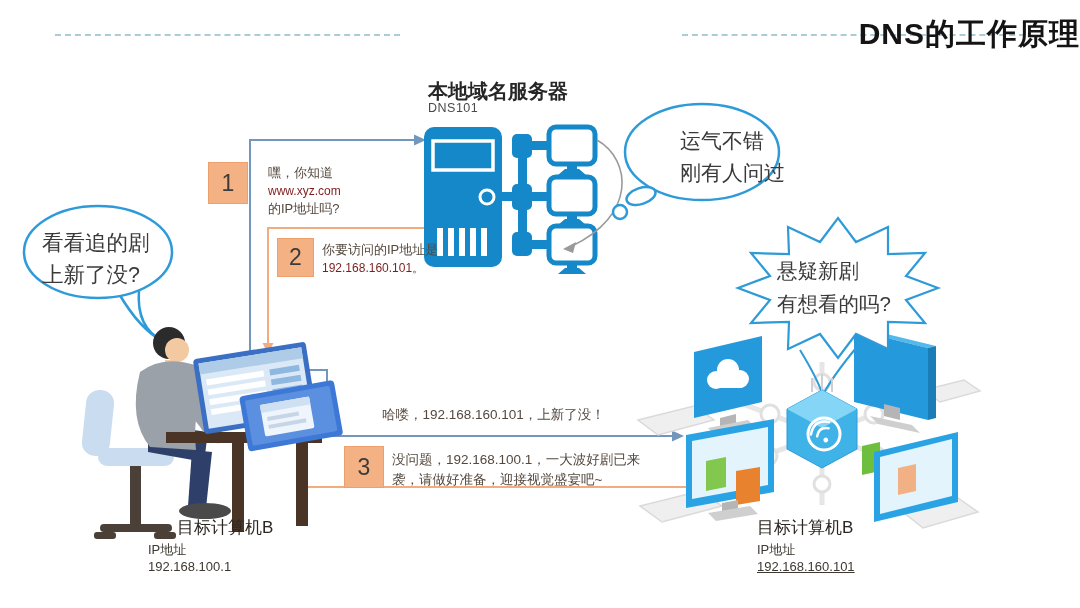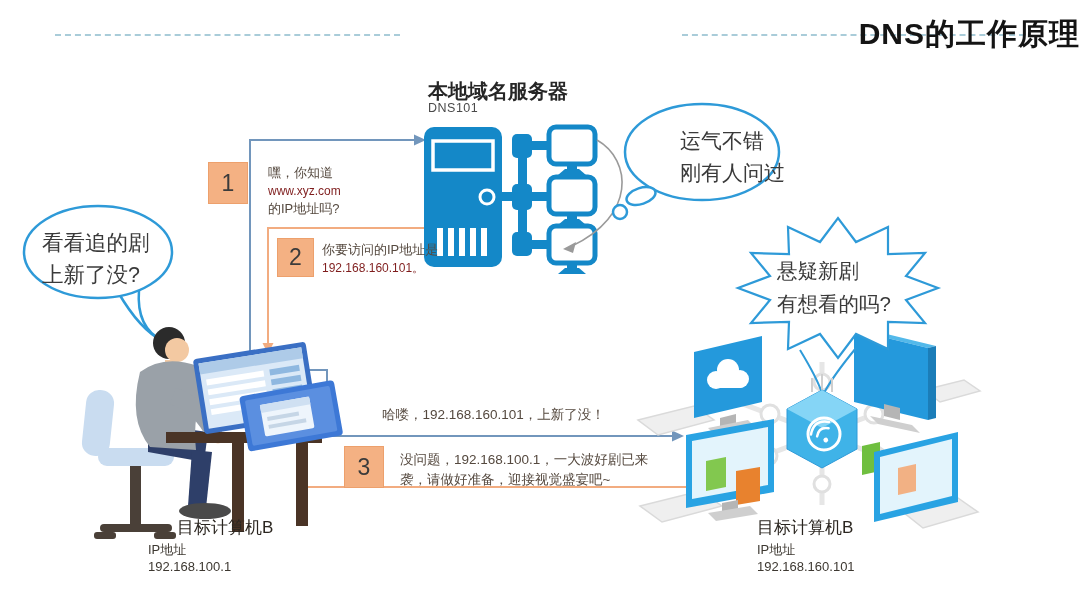--- a/index.html
+++ b/index.html
@@ -20,30 +20,30 @@
   .step-badge{width:40px;height:42px;background:#F4B183;border:1px solid #eda06c;
               display:flex;align-items:center;justify-content:center;
               font-size:23px;color:#3b3b3b;box-sizing:border-box;}
   .badge1{left:208px;top:162px;}
   .badge2{left:277px;top:238px;width:37px;height:39px;}
   .badge3{left:344px;top:446px;}
   .msg{color:#55493f;font-size:13px;line-height:1.45;}
   .msg .dim{color:#7f1d1d;font-size:12px;}
   .msg1{left:268px;top:164px;}
   .msg2{left:322px;top:241px;}
-  .msg3{left:400px;top:450px;font-size:13.5px;line-height:1.5;}
+  .msg3{left:392px;top:450px;font-size:13.5px;line-height:1.5;}
   .hello{left:382px;top:406px;font-size:13.5px;color:#55493f;}
   .pc-name{font-size:17px;font-weight:500;color:#2b2620;}
   .pc-sub{font-size:13px;color:#3d3831;}
   .pcA-name{left:177px;top:516px;}
   .pcA-ipl{left:148px;top:541px;}
   .pcA-ip{left:148px;top:559px;}
   .pcB-name{left:757px;top:516px;}
   .pcB-ipl{left:757px;top:541px;}
-  .pcB-ip{left:757px;top:559px;}
+  .pcB-ip{left:757px;top:559px;text-decoration:underline;}
 </style>
 </head>
 <body>
 
 <div id="canvas">
 
   <svg id="artwork" width="1080" height="608" viewBox="0 0 1080 608">
 
     <g>
       <polyline points="250,358 250,140 417,140" fill="none" stroke="#7296BC" stroke-width="2"></polyline>

